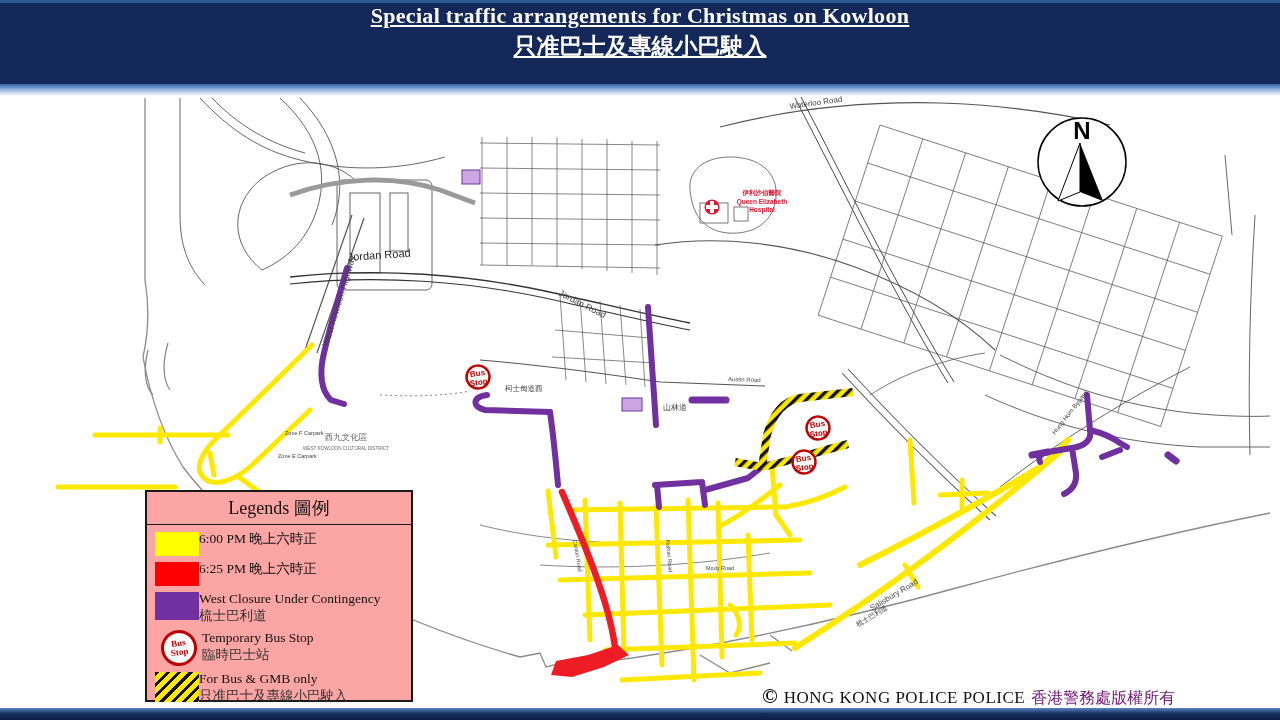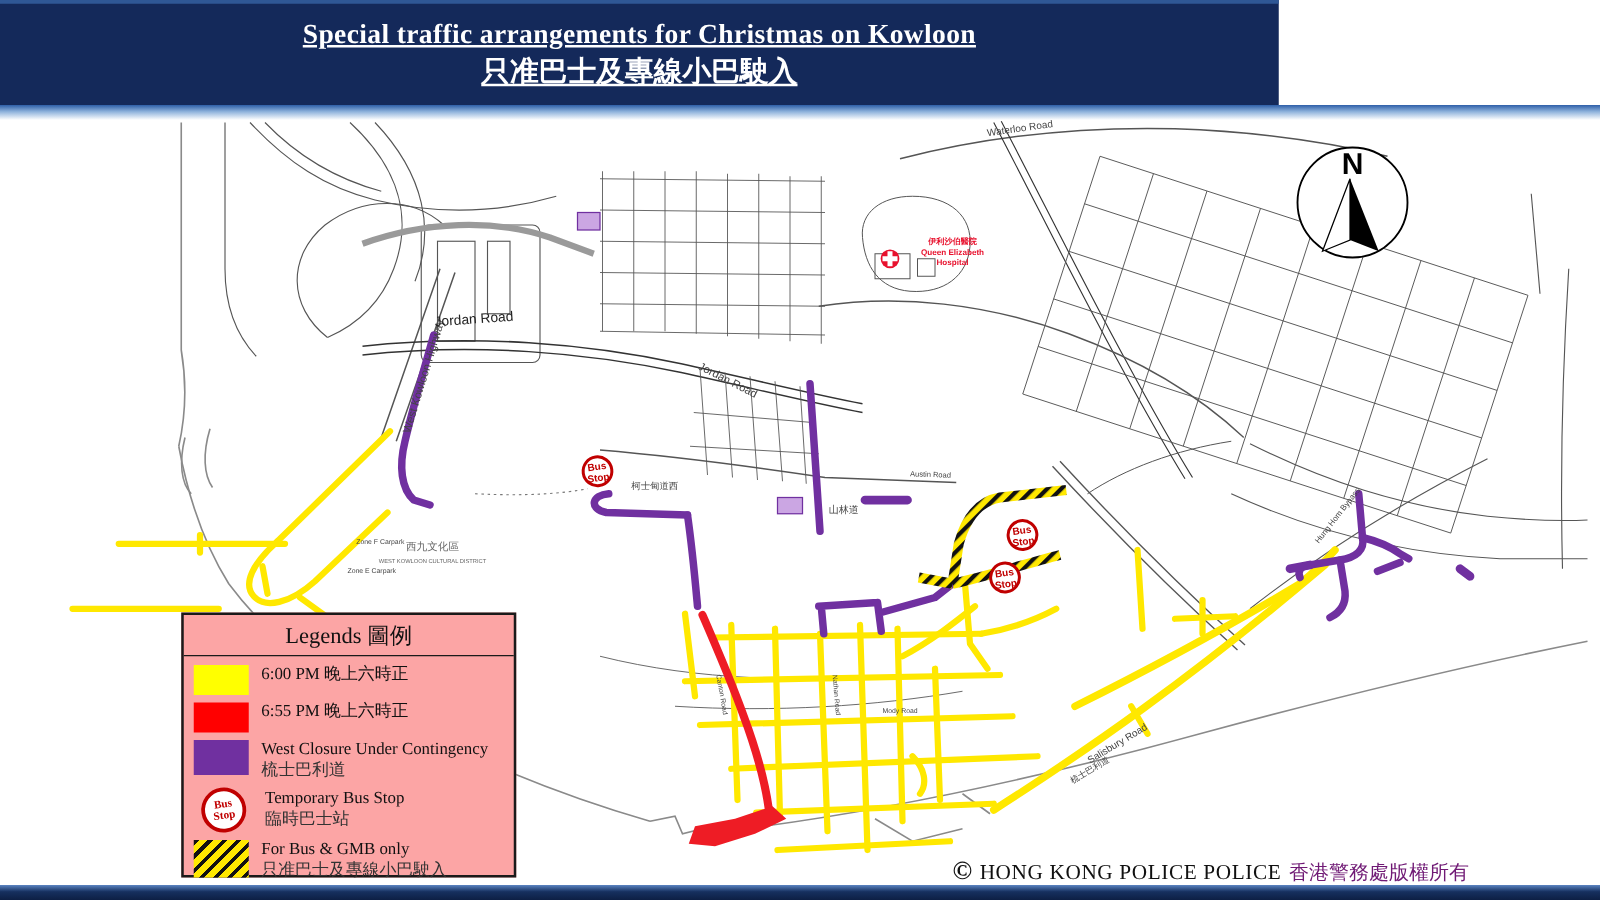--- a/index.html
+++ b/index.html
@@ -1,42 +1,42 @@
 <!DOCTYPE html>
 <html><head>
 <meta charset="utf-8">
 <style>
   html,body{margin:0;padding:0;background:#fff;}
   .page{position:relative;width:1280px;height:720px;overflow:hidden;background:#fff;
         font-family:"Liberation Sans",sans-serif;}
   
-  .header{position:absolute;left:0;top:0;width:1023px;height:84px;
+  .header{position:absolute;left:0;top:0;width:1280px;height:84px;
           background:#14295A;border-top:3px solid #2F5795;box-sizing:border-box;
-          display:flex;flex-direction:column;align-items:center;justify-content:center;gap:2px;}
+          display:flex;flex-direction:column;align-items:center;gap:2px;}
   .header .t1{color:#fff;font-family:"Liberation Serif",serif;font-weight:bold;
               font-size:22px;text-decoration:underline;letter-spacing:.3px;}
   .header .t2{color:#fff;font-family:"Liberation Serif",serif;font-weight:bold;
               font-size:23px;text-decoration:underline;}
   .header-fade{position:absolute;left:0;top:84px;width:1280px;height:12px;
                background:linear-gradient(180deg,#2E5FA8 0%,#8FB3DC 45%,#ffffff 100%);}
   
   .bottombar{position:absolute;left:0;bottom:0;width:1280px;height:12px;
              background:linear-gradient(180deg,#5B84C2 0%,#16305F 45%,#0D1F44 100%);}
   
   .mapwrap{position:absolute;left:0;top:95px;width:1280px;height:614px;}
   svg text{font-family:"Liberation Sans",sans-serif;}
   .lbl{fill:#444;}
   .lblrd{fill:#E8112D;font-weight:bold;}
   
   .legend{position:absolute;left:145px;top:490px;width:268px;height:212px;background:#fca5a5;
           border:2px solid #1a1a1a;box-sizing:border-box;font-family:"Liberation Serif",serif;}
   .legend-title{height:32px;line-height:32px;text-align:center;font-size:18px;color:#111;
                 border-bottom:1.5px solid #1a1a1a;}
   .legend-items{padding:6px 8px 4px 8px;display:flex;flex-direction:column;gap:5px;}
-  .legend-row{display:flex;align-items:flex-start;gap:10px;}
+  .legend-row{display:flex;align-items:flex-start;}
   .swatch{width:44px;height:24px;flex:0 0 44px;margin-top:1px;}
   .sw-yellow{background:#FFFF00;}
   .sw-red{background:#FF0000;}
   .sw-purple{background:#7030A0;height:28px;}
   .sw-hatch{background:repeating-linear-gradient(135deg,#111 0 3px,#FFE800 3px 8px);height:30px;}
   .legend-text{font-size:13.5px;color:#111;line-height:1.25;}
   .legend-text .zh{color:#333;}
   .busicon{width:30px;height:30px;flex:0 0 30px;border:3px solid #C00000;border-radius:50%;
            background:#fff;display:flex;flex-direction:column;align-items:center;justify-content:center;
            transform:rotate(-8deg);margin-left:6px;margin-right:5px;}
@@ -234,21 +234,21 @@
 
   <div class="legend">
     <div class="legend-title">Legends 圖例</div>
     <div class="legend-items">
       <div class="legend-row">
         <span class="swatch sw-yellow"></span>
         <span class="legend-text">6:00 PM 晚上六時正</span>
       </div>
       <div class="legend-row">
         <span class="swatch sw-red"></span>
-        <span class="legend-text">6:55 PM 晚上六時正</span>
+        <span class="legend-text">6:25 PM 晚上六時正</span>
       </div>
       <div class="legend-row">
         <span class="swatch sw-purple"></span>
         <span class="legend-text">
           <span>West Closure Under Contingency</span><br>
           <span class="zh">梳士巴利道</span>
         </span>
       </div>
       <div class="legend-row">
         <span class="busicon">

